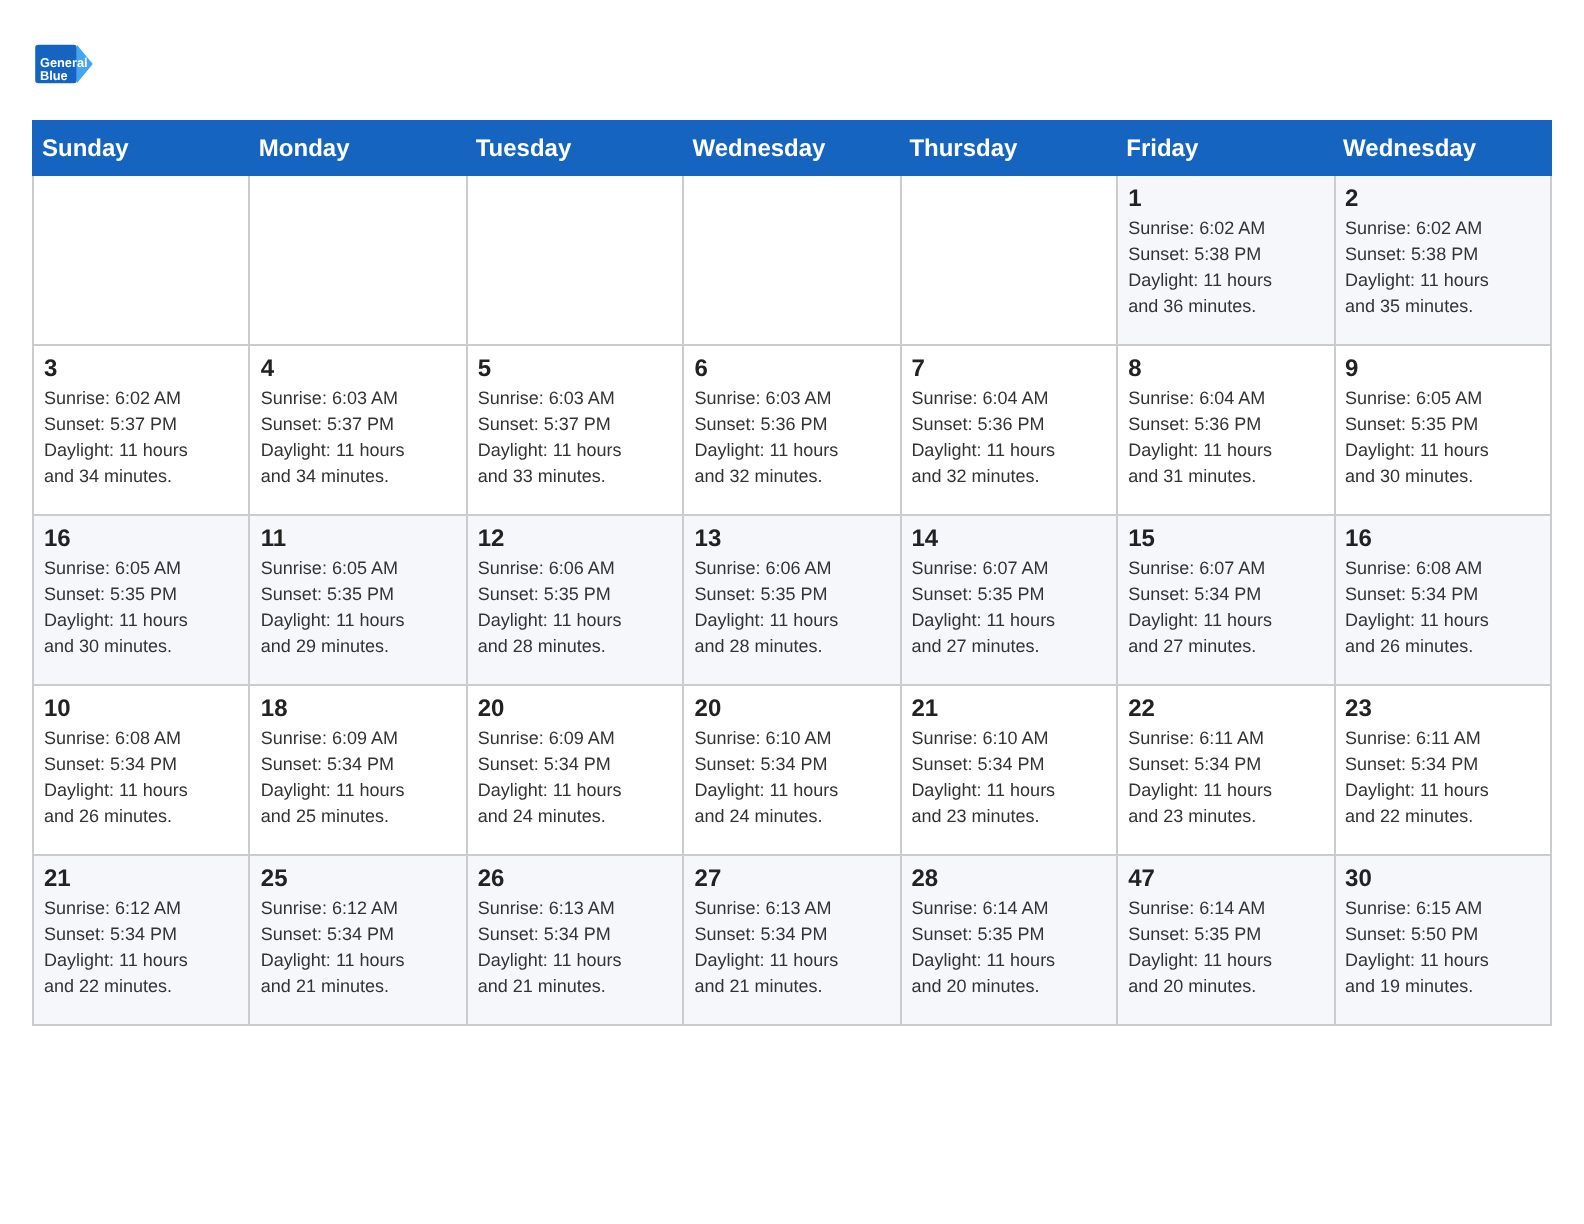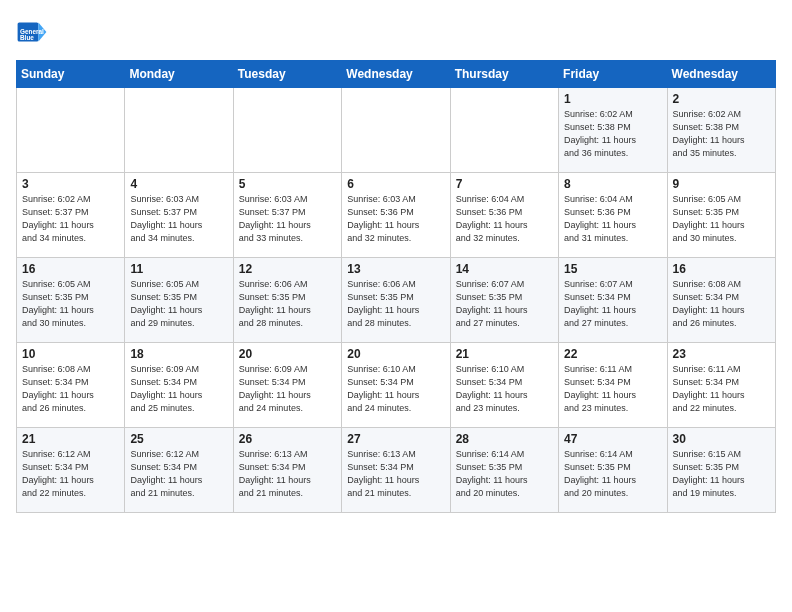--- a/index.html
+++ b/index.html
@@ -329,19 +329,19 @@
         <td>
           <span class="day-num">47</span>
           <div class="day-info" style="white-space: pre-line;">Sunrise: 6:14 AM
 Sunset: 5:35 PM
 Daylight: 11 hours
 and 20 minutes.</div>
         </td>
         <td>
           <span class="day-num">30</span>
           <div class="day-info" style="white-space: pre-line;">Sunrise: 6:15 AM
-Sunset: 5:35 PM
+Sunset: 5:50 PM
 Daylight: 11 hours
 and 19 minutes.</div>
         </td>
       </tr>
     </tbody>
 </table>
 
 </body></html>

